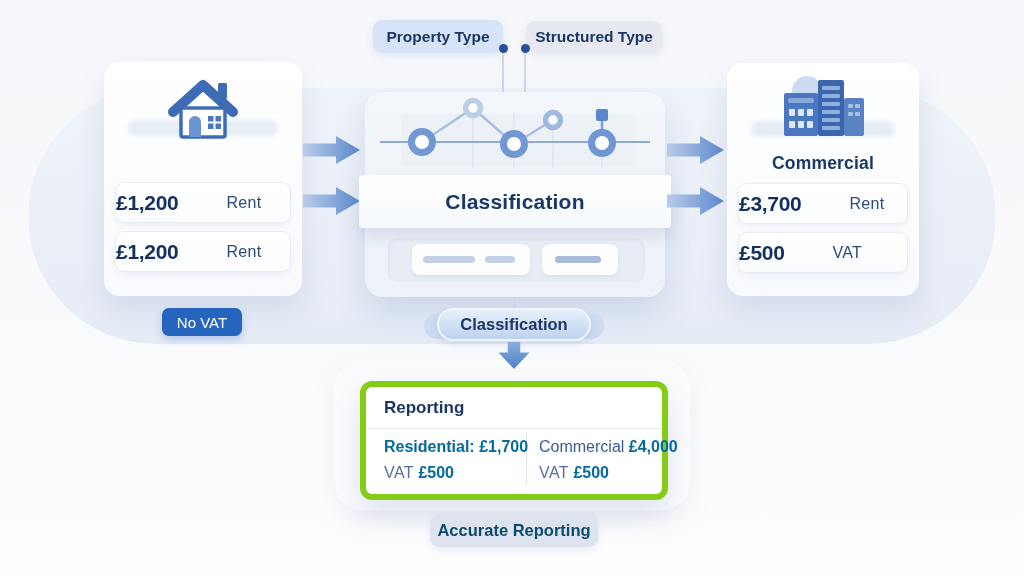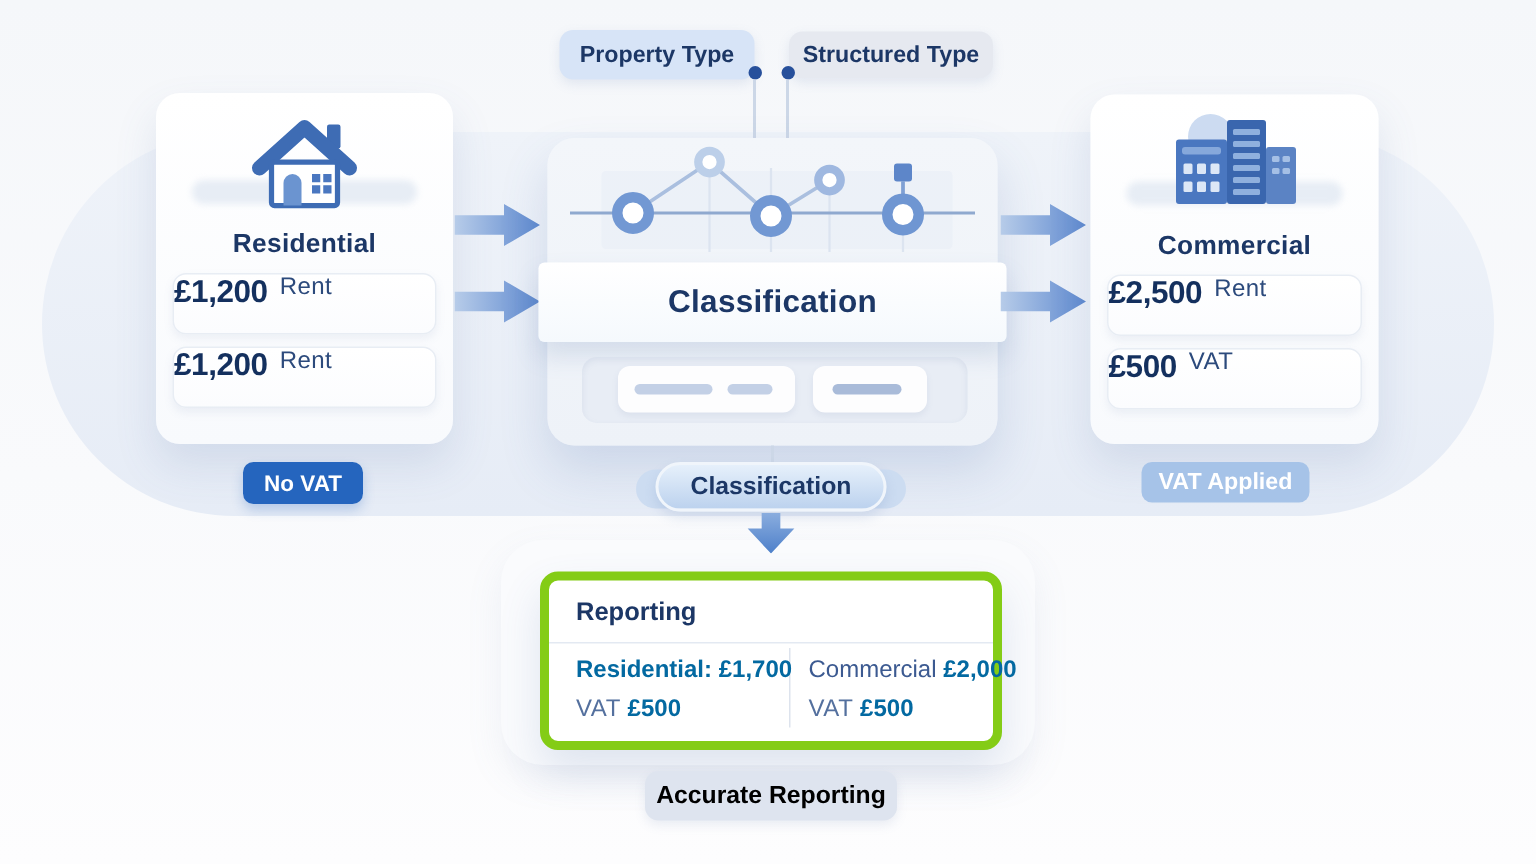--- a/index.html
+++ b/index.html
@@ -53,29 +53,29 @@
   .card-icon{position:absolute;left:50%;transform:translateX(-50%);top:12px;}
   .card-title{
     position:absolute;left:0;right:0;top:90px;text-align:center;
     font-size:17.5px;font-weight:700;color:#1c3766;letter-spacing:.2px;
   }
   .card-row{
     position:absolute;left:11px;right:11px;height:41px;
     background:linear-gradient(180deg,#ffffff,#fbfcfe);
     border:1px solid #e8edf4;border-radius:9px;
     box-shadow:0 3px 6px rgba(120,140,180,.10);
-    display:flex;box-sizing:border-box;
+    display:flex;align-items:center;box-sizing:border-box;gap:40px;
   }
   .row-1{top:120px;} .row-2{top:169px;}
   .amt{font-size:21px;font-weight:800;color:#14305e;letter-spacing:-.3px;}
   .lbl{font-size:16px;font-weight:400;color:#2c4a7c;margin-left:8px;letter-spacing:.3px;}
   
   .badge{
     position:absolute;display:flex;align-items:center;justify-content:center;
-    border-radius:7px;font-weight:700;color:#ffffff;text-align:center;
+    border-radius:7px;font-weight:400;color:#ffffff;text-align:center;
   }
   .badge-novat{left:162px;top:308px;width:80px;height:28px;background:#2565be;font-size:15px;
     box-shadow:0 4px 8px rgba(37,101,190,.25);}
   .badge-vatapplied{left:761px;top:308px;width:112px;height:27px;background:#a6c3e8;font-size:15.5px;}
   
   .arrow-h{position:absolute;width:58px;height:30px;}
   .arrow-l1{left:303px;top:135px;}
   .arrow-l2{left:303px;top:186px;}
   .arrow-r1{left:667px;top:135px;}
   .arrow-r2{left:667px;top:186px;}
@@ -141,21 +141,21 @@
   .rr-2{left:173px;top:77px;}
   .r-bold{font-weight:800;color:#0369a1;}
   .r-soft{font-weight:400;color:#3c5a91;}
   .r-muted{font-weight:400;color:#54709e;letter-spacing:.4px;}
   
   .footer-pill{
     position:absolute;left:430px;top:514px;width:168px;height:33px;border-radius:9px;
     background:#dee4ef;display:flex;align-items:center;justify-content:center;
     box-shadow:0 3px 7px rgba(110,135,180,.14);
   }
-  .footer-pill span{font-size:16.5px;font-weight:700;color:#000000;}
+  .footer-pill span{font-size:16.5px;font-weight:700;color:#0c4a6e;}
 </style>
 </head>
 <body>
 
 <div class="stage">
 
   <div class="bg-band"></div>
   <div class="bg-reporting-blob"></div>
 
   <div class="pill-top pill-property">
@@ -178,21 +178,20 @@
         <rect x="18" y="34" width="44" height="29" rx="2" fill="#ffffff" stroke="#3e6cb4" stroke-width="3.5"></rect>
         <path d="M26,63 v-15 a6,6 0 0 1 12,0 v15 z" fill="#6b94d0"></path>
         <g fill="#4a77c0">
           <rect x="45" y="42" width="5.5" height="5.5"></rect>
           <rect x="52.5" y="42" width="5.5" height="5.5"></rect>
           <rect x="45" y="49.5" width="5.5" height="5.5"></rect>
           <rect x="52.5" y="49.5" width="5.5" height="5.5"></rect>
         </g>
       </svg>
     </div>
-    <div class="card-title">Residential</div>
     <div class="card-row row-1">
       <span class="amt">£1,200</span>
       <span class="lbl">Rent</span>
     </div>
     <div class="card-row row-2">
       <span class="amt">£1,200</span>
       <span class="lbl">Rent</span>
     </div>
   </div>
   <div class="badge badge-novat">
@@ -282,30 +281,27 @@
         <g fill="#a5bfe5">
           <rect x="71" y="29" width="5" height="4" rx="1"></rect>
           <rect x="78" y="29" width="5" height="4" rx="1"></rect>
           <rect x="71" y="37" width="5" height="4" rx="1"></rect>
           <rect x="78" y="37" width="5" height="4" rx="1"></rect>
         </g>
       </svg>
     </div>
     <div class="card-title">Commercial</div>
     <div class="card-row row-1">
-      <span class="amt">£2,500</span>
+      <span class="amt">£3,700</span>
       <span class="lbl">Rent</span>
     </div>
     <div class="card-row row-2">
       <span class="amt">£500</span>
       <span class="lbl">VAT</span>
     </div>
-  </div>
-  <div class="badge badge-vatapplied">
-    <span>VAT Applied</span>
   </div>
 
   <div class="vline vline-3"></div>
   <div class="cls-glow"></div>
   <div class="cls-pill">
     <span>Classification</span>
   </div>
   <svg class="arrow-down" viewBox="0 0 30 26">
     <defs>
         <linearGradient id="ga2" x1="0" y1="0" x2="0" y2="1">
@@ -323,21 +319,21 @@
     <div class="rline rl-1">
       <span class="r-bold">Residential:</span>
       <span class="r-bold">£1,700</span>
     </div>
     <div class="rline rl-2">
       <span class="r-muted">VAT</span>
       <span class="r-bold">£500</span>
     </div>
     <div class="rline rr-1">
       <span class="r-soft">Commercial</span>
-      <span class="r-bold">£2,000</span>
+      <span class="r-bold">£4,000</span>
     </div>
     <div class="rline rr-2">
       <span class="r-muted">VAT</span>
       <span class="r-bold">£500</span>
     </div>
   </div>
 
   <div class="footer-pill">
     <span>Accurate Reporting</span>
   </div>

